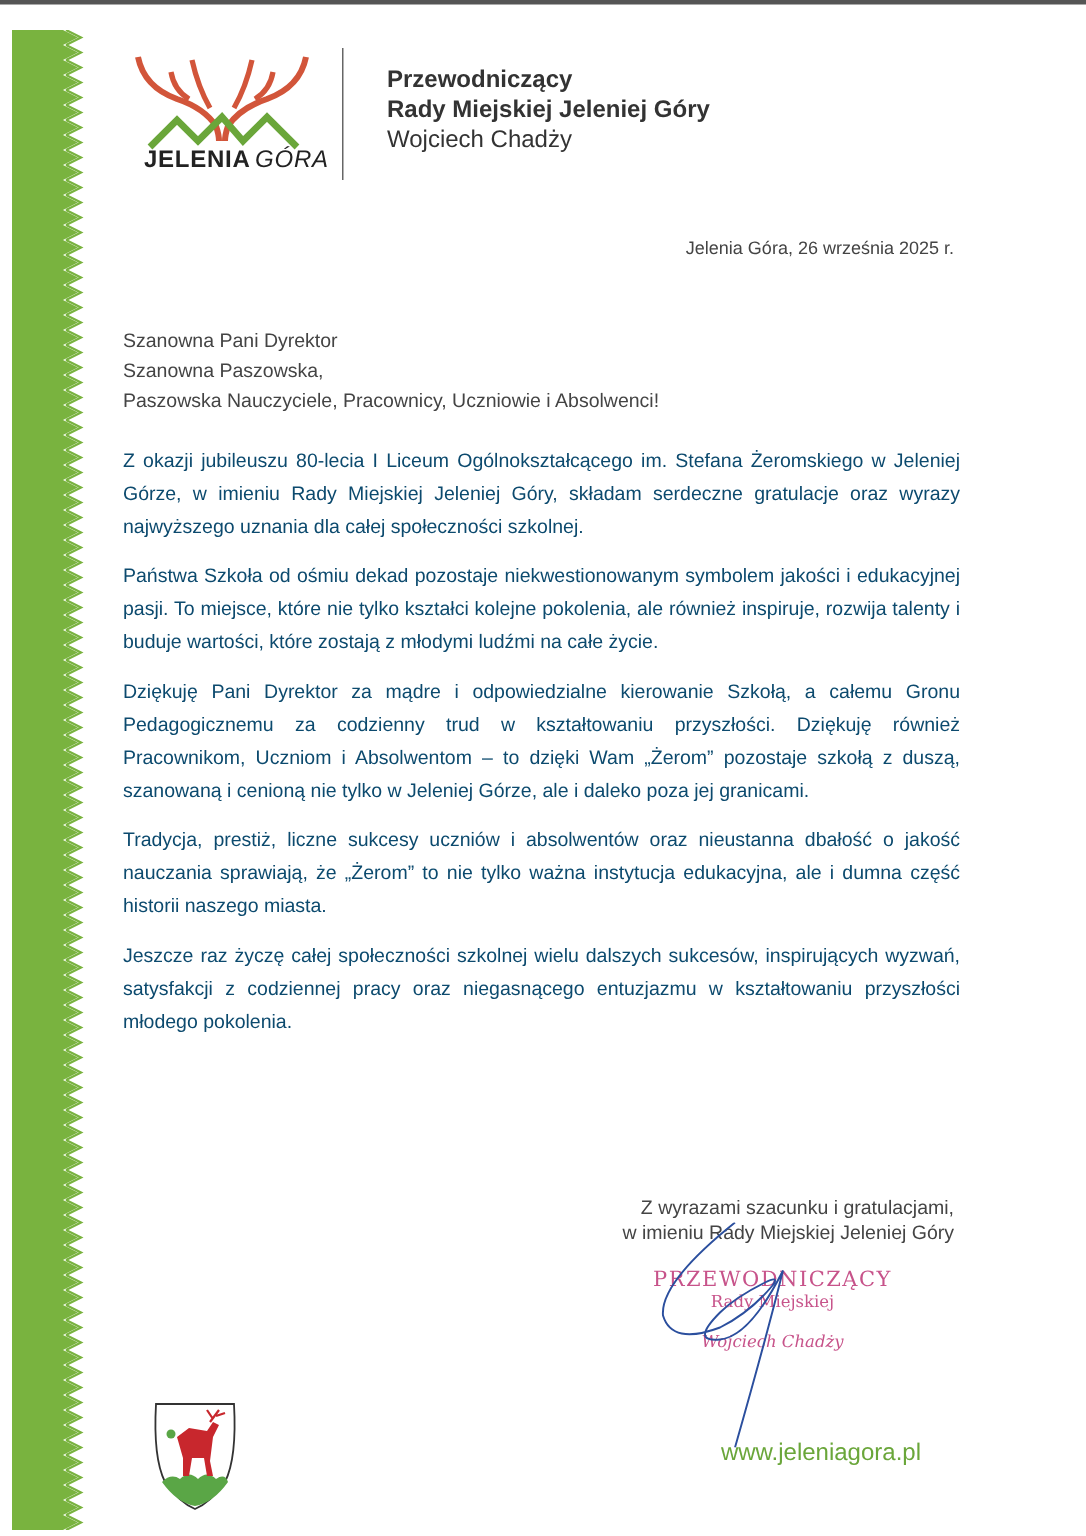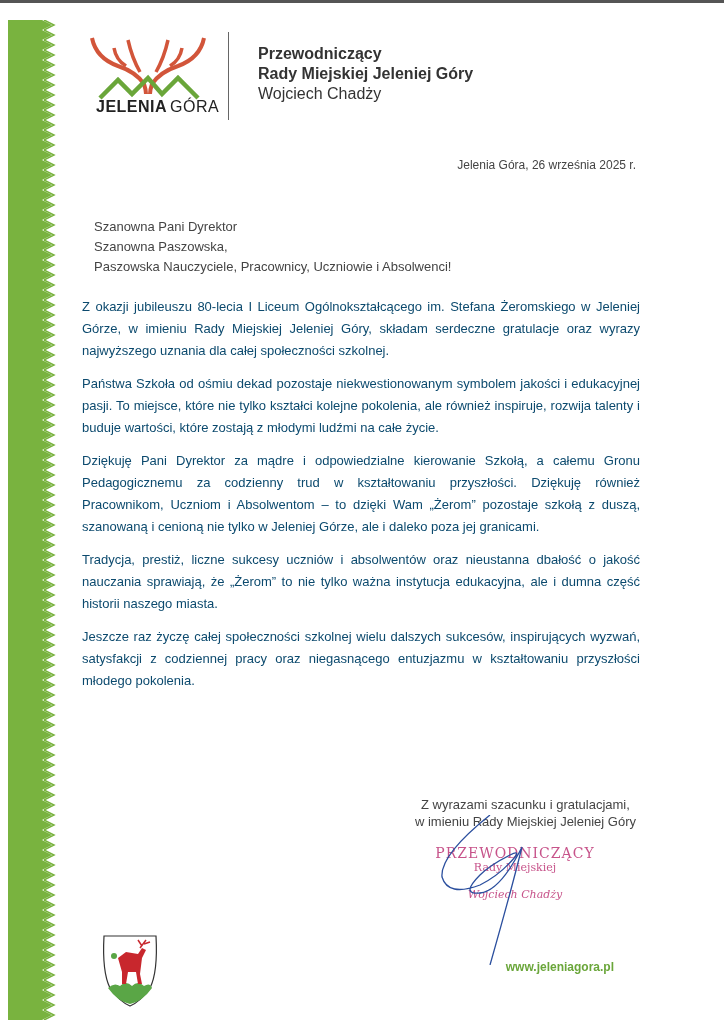--- a/index.html
+++ b/index.html
@@ -8,31 +8,31 @@
   .topbar { position: absolute; left: 0; top: 0; width: 724px; height: 3px; background: #555; }
   .band { position: absolute; left: 8px; top: 20px; width: 34px; height: 1000px; background: #79b33f; }
   .zig { position: absolute; left: 42px; top: 20px; width: 14px; height: 1000px; }
   .logo { position: absolute; left: 88px; top: 28px; width: 120px; height: 96px; }
   .logo-text { position: absolute; left: 96px; top: 98px; font-size: 16px; letter-spacing: 0.5px; color: #222; }
   .logo-text b { font-weight: 700; }
   .vdivider { position: absolute; left: 228px; top: 32px; width: 1px; height: 88px; background: #666; }
   .hdr { position: absolute; left: 258px; top: 44px; font-size: 16px; line-height: 20px; color: #333; }
   .hdr .b { font-weight: 700; }
   .date { position: absolute; right: 88px; top: 158px; font-size: 12px; color: #444; }
-  .salut { position: absolute; left: 82px; top: 217px; font-size: 13px; line-height: 20px; color: #444; margin-left: 12px; }
+  .salut { position: absolute; left: 82px; top: 217px; font-size: 13px; line-height: 20px; color: #444; }
   .body { position: absolute; left: 82px; top: 296px; width: 558px; font-size: 13px; line-height: 22px; color: #0c4a6e; text-align: justify; }
   .body p { margin: 0 0 11px 0; }
-  .closing { position: absolute; right: 88px; top: 796px; font-size: 13px; line-height: 17px; text-align: center; color: #444; }
+  .closing { position: absolute; right: 88px; top: 796px; font-size: 13px; line-height: 17px; text-align: right; color: #444; }
   .stamp { position: absolute; left: 430px; top: 845px; width: 170px; text-align: center; color: #c7538a; font-family: "DejaVu Serif", serif; }
   .stamp .t1 { font-size: 14px; letter-spacing: 1px; }
   .stamp .t2 { font-size: 11px; }
   .stamp .t3 { font-size: 11px; font-style: italic; margin-top: 14px; }
   .sig { position: absolute; left: 420px; top: 815px; width: 160px; height: 150px; }
   .crest { position: absolute; left: 100px; top: 932px; width: 60px; height: 76px; }
-  .website { position: absolute; right: 110px; top: 960px; font-size: 12px; font-weight: 700; color: #6aa63a; }
+  .website { position: absolute; right: 110px; top: 960px; font-size: 16px; font-weight: 400; color: #6aa63a; }
 </style>
 </head>
 <body>
 
 <div class="topbar"></div>
 <div class="band"></div>
 <svg class="zig" viewBox="0 0 14 1000" preserveAspectRatio="none">
   <pattern id="zz" width="14" height="10" patternUnits="userSpaceOnUse">
     <path d="M0 0 L10 5 L0 10 Z" fill="#79b33f"></path>
     <path d="M2 0 L12 5 L2 10" fill="none" stroke="#79b33f" stroke-width="1.5"></path>
@@ -42,21 +42,21 @@
 
 <svg class="logo" viewBox="0 0 120 96">
   <path d="M4 10 Q8 30 30 38 Q48 44 56 56 Q58 62 58 66" fill="none" stroke="#d2553a" stroke-width="4"></path>
   <path d="M116 10 Q112 30 90 38 Q72 44 64 56 Q62 62 62 66" fill="none" stroke="#d2553a" stroke-width="4"></path>
   <path d="M26 20 Q28 32 38 38" fill="none" stroke="#d2553a" stroke-width="3.5"></path>
   <path d="M94 20 Q92 32 82 38" fill="none" stroke="#d2553a" stroke-width="3.5"></path>
   <path d="M40 12 Q44 30 52 44" fill="none" stroke="#d2553a" stroke-width="3.5"></path>
   <path d="M80 12 Q76 30 68 44" fill="none" stroke="#d2553a" stroke-width="3.5"></path>
   <path d="M12 70 L30 52 L44 66 L60 50 L74 66 L90 50 L110 70" fill="none" stroke="#6aa63a" stroke-width="4.5" stroke-linejoin="miter"></path>
 </svg>
-<div class="logo-text"><b>JELENIA</b><span style="font-weight:300;margin-left:3px;">GÓRA</span></div>
+<div class="logo-text"><b>JELENIA</b><span style="font-weight:300;margin-left:3px;font-style:italic;">GÓRA</span></div>
 <div class="vdivider"></div>
 
 <div class="hdr">
   <div class="b">Przewodniczący</div>
   <div class="b">Rady Miejskiej Jeleniej Góry</div>
   <div>Wojciech Chadży</div>
 </div>
 
 <div class="date">Jelenia Góra, 26 września 2025 r.</div>
 

